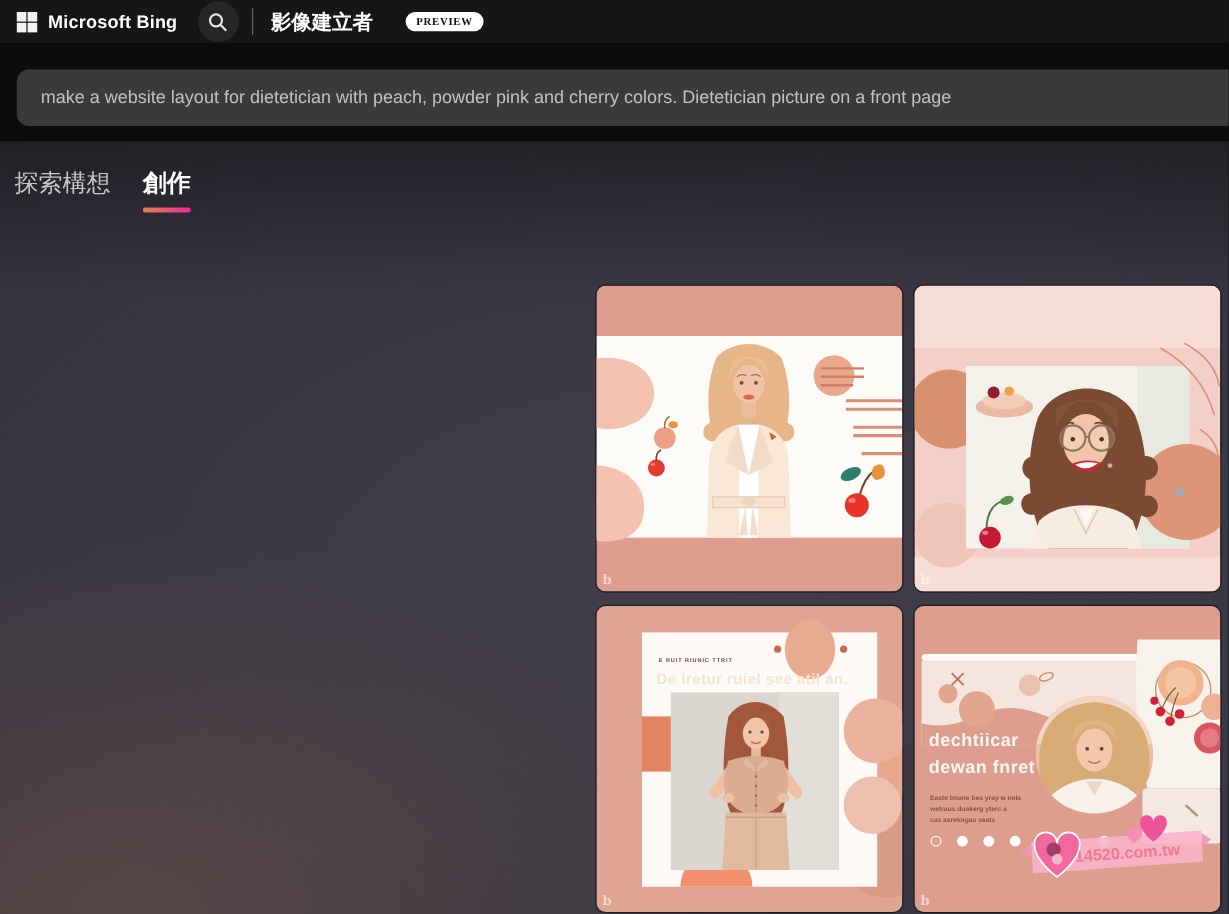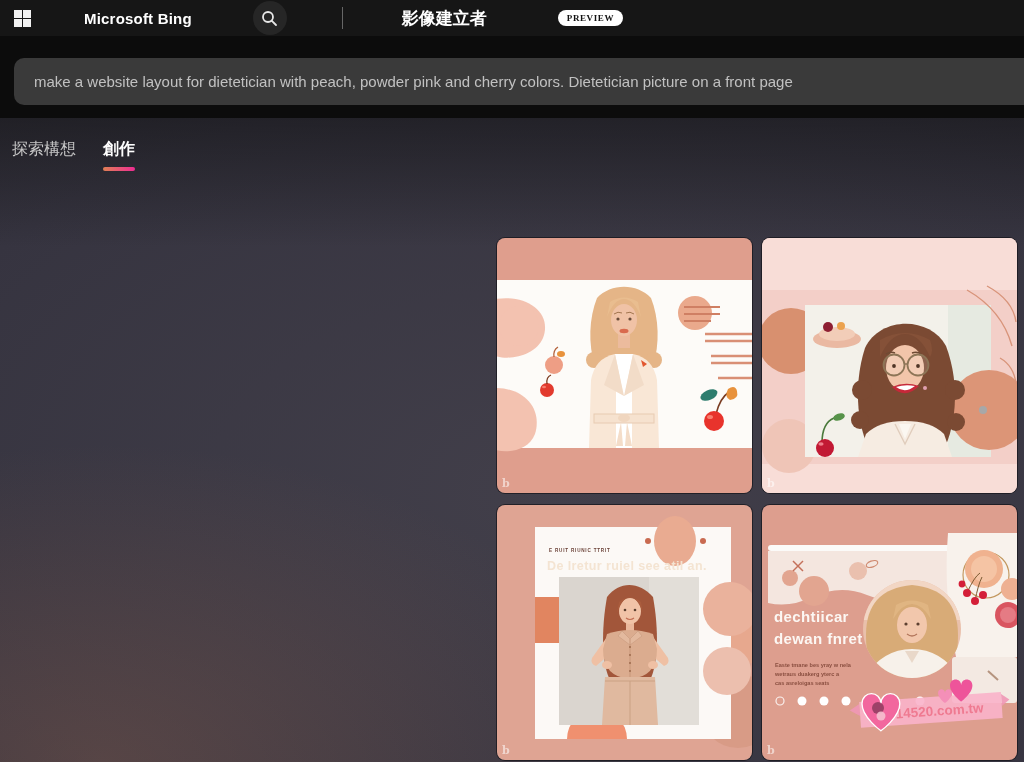--- a/index.html
+++ b/index.html
@@ -1,40 +1,40 @@
 <!DOCTYPE html>
 <html><head>
 <meta charset="utf-8">
 <style>
   html,body{margin:0;padding:0;background:#000;}
   body{font-family:"Liberation Sans",sans-serif;}
   .screen{position:relative;width:1024px;height:762px;overflow:hidden;background:#17161a;}
 
   
-  .topbar{position:absolute;top:0;left:0;right:0;height:36px;background:#161616;display:flex;align-items:center;padding-left:14px;box-sizing:border-box;gap:44px;}
+  .topbar{position:absolute;top:0;left:0;right:0;height:36px;background:#161616;display:flex;align-items:center;padding-left:14px;box-sizing:border-box;}
   .ms-logo{display:grid;grid-template-columns:8px 8px;grid-template-rows:8px 8px;gap:1px;margin-right:9px;}
   .ms-logo span{background:#f2f2f2;display:block;}
   .brand{color:#fff;font-size:15px;font-weight:600;letter-spacing:.2px;}
   .search-circle{width:34px;height:34px;border-radius:50%;background:#262626;display:flex;align-items:center;justify-content:center;margin-left:17px;cursor:pointer;}
   .vdivider{width:1px;height:22px;background:#666;margin:0 15px 0 11px;}
   .app-title{color:#fff;font-size:17px;font-weight:700;margin-right:27px;cursor:pointer;}
   .preview-badge{background:#fff;color:#121212;font-size:9px;font-weight:700;padding:3px 9px;border-radius:10px;letter-spacing:.6px;font-family:Liberation Serif, serif;}
 
   
   .search-row{position:absolute;top:36px;left:0;right:0;height:82px;background:#0c0c0c;overflow:hidden;}
   .prompt-input{position:absolute;left:14px;top:22px;width:1040px;height:47px;background:#3a3a3a;border:none;border-radius:10px;color:#c1c1c1;font-size:15px;padding:0 20px;box-sizing:border-box;outline:none;font-family:"Liberation Sans",sans-serif;}
 
   
   .content{position:absolute;top:118px;left:0;right:0;bottom:0;
     background:
       linear-gradient(180deg, rgba(18,18,20,.55) 0%, rgba(18,18,20,0) 20%),
       radial-gradient(90% 85% at 10% 100%, rgba(131,91,76,.42), rgba(0,0,0,0) 58%),
       radial-gradient(125% 115% at 55% 58%, #423f4a 0%, #363440 55%, #2a2930 100%);}
   .tabs{position:absolute;top:21px;left:12px;display:flex;gap:27px;align-items:flex-start;}
-  .tab{color:#c6c6c6;font-size:16px;cursor:pointer;}
+  .tab{color:#c6c6c6;font-size:20px;cursor:pointer;}
   .tab.active{color:#fff;font-weight:700;}
   .tab .underline{margin-top:7px;height:4px;border-radius:2px;background:linear-gradient(90deg,#e08055,#ee2c93);}
 
   
   .grid{position:absolute;left:497px;top:120px;display:grid;grid-template-columns:255px 255px;grid-auto-rows:255px;gap:12px 10px;}
   .tile{position:relative;border-radius:8px;overflow:hidden;box-shadow:0 0 0 1px rgba(14,14,18,.6);cursor:pointer;}
   .tile svg{display:block;width:100%;height:100%;}
   .bing-mark{position:absolute;left:5px;bottom:3px;color:rgba(255,255,255,.55);font-size:11px;font-weight:700;font-family:"DejaVu Serif",serif;pointer-events:none;}
 </style>
 </head>

